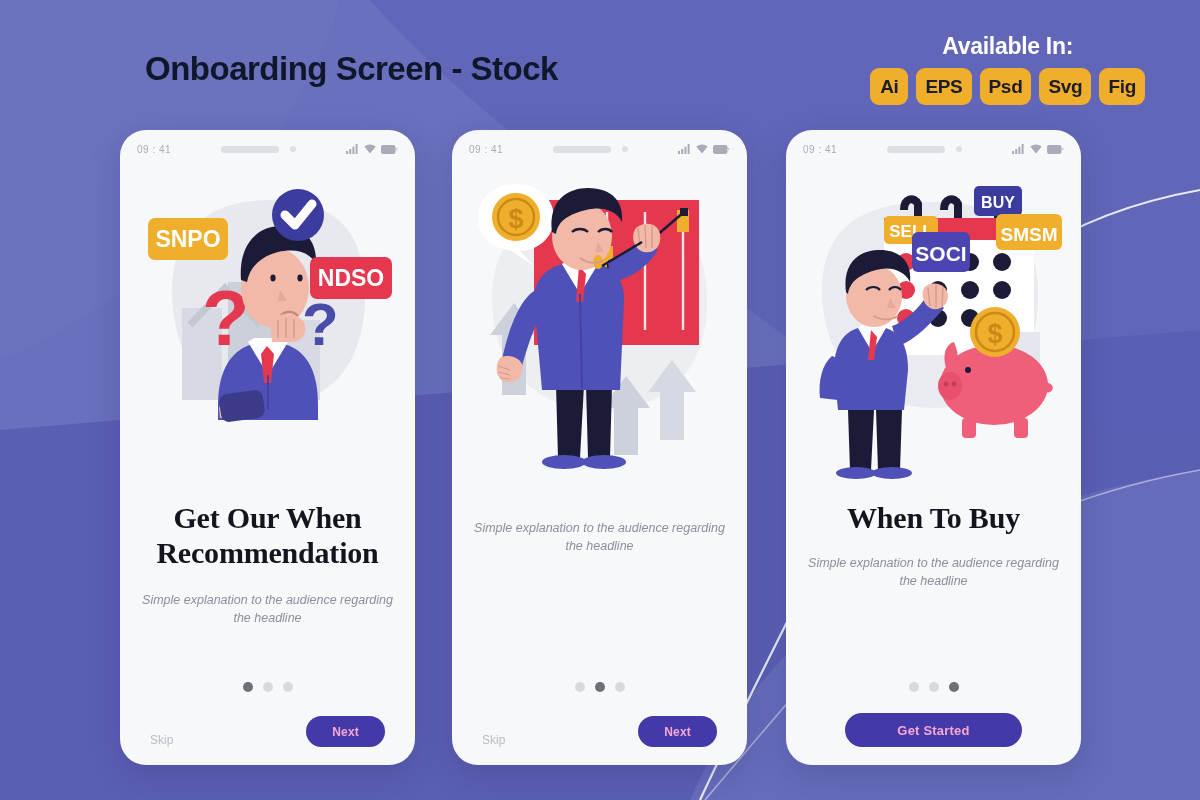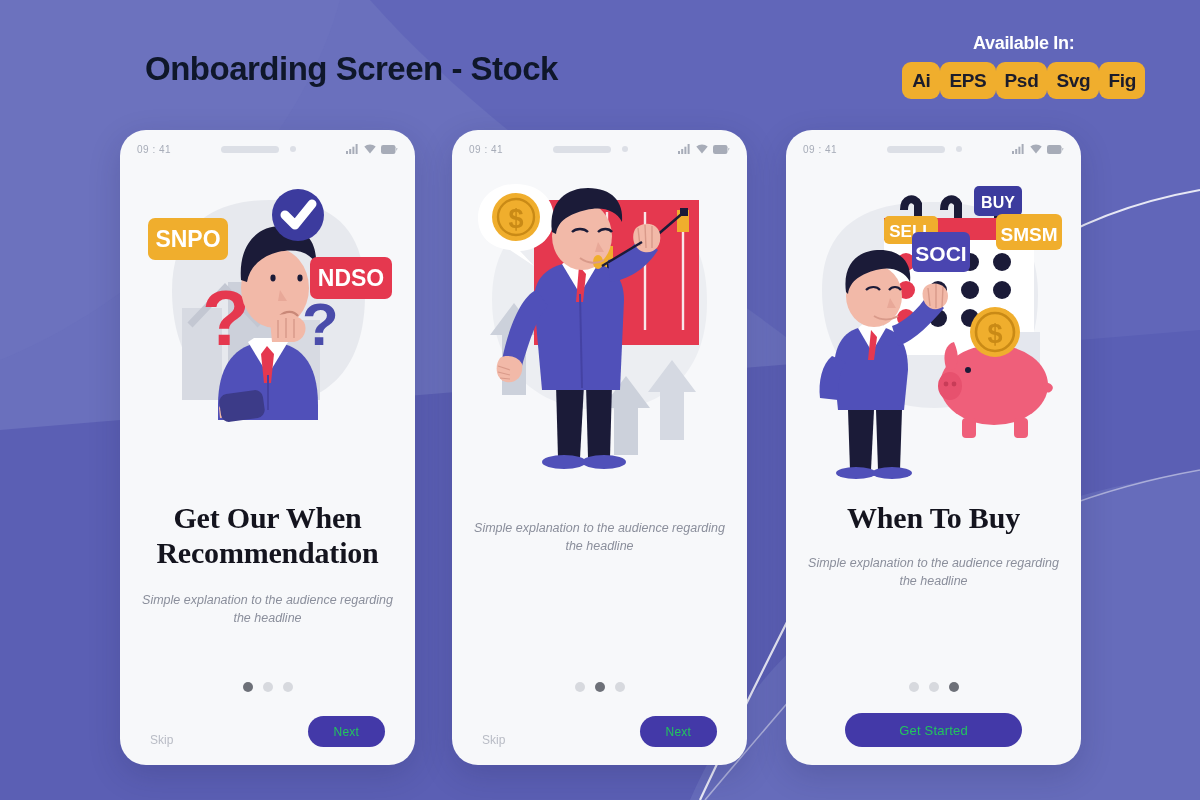--- a/index.html
+++ b/index.html
@@ -15,24 +15,24 @@
   .header-title {
     position:absolute; left:145px; top:50px; z-index:5;
     font-size:33px; font-weight:bold; color:#0f172a;
     letter-spacing:-0.5px; white-space:nowrap;
   }
   .avail-wrap {
     position:absolute; right:55px; top:33px; z-index:5;
     display:flex; flex-direction:column; align-items:center;
   }
   .avail-label {
-    font-size:18px; font-weight:bold; color:#ffffff; letter-spacing:-0.3px;
+    font-size:23px; font-weight:bold; color:#ffffff; letter-spacing:-0.3px;
     margin-bottom:8px;
   }
-  .badge-row { display:flex; }
+  .badge-row { display:flex; gap:8px; }
   .badge {
     background:#f0ae2d; color:#1c1c2b; border-radius:9px;
     height:37px; min-width:38px; padding:0 9px;
     display:flex; align-items:center; justify-content:center;
     font-size:19px; font-weight:bold; letter-spacing:-0.3px;
   }
 
   
   .phone {
     position:absolute; top:130px; width:295px; height:635px;
@@ -75,22 +75,22 @@
   
   .dots { position:absolute; left:0; right:0; top:552px; display:flex; justify-content:center; gap:10px; }
   .dot { width:10px; height:10px; border-radius:50%; background:#d7d9de; }
   .dot.on { background:#6d7078; }
 
   
   .footer { position:absolute; left:0; right:0; bottom:18px; padding:0 30px;
             display:flex; align-items:flex-end; justify-content:space-between; }
   .skip { font-size:12px; color:#b9bcc5; }
   .btn {
-    background:#4339a8; color:#22c55e; border:none; border-radius:18px;
-    height:31px; padding:0 26px; font-size:12px; font-weight:normal;
+    background:#4339a8; color:#f9a8d4; border:none; border-radius:18px;
+    height:31px; padding:0 26px; font-size:12px; font-weight:bold;
     letter-spacing:.2px; cursor:pointer; font-family:"Liberation Sans", sans-serif;
   }
   .btn.wide { width:100%; height:34px; border-radius:19px; font-size:13px; }
   .footer.single { padding:0 59px; }
 </style>
 </head>
 <body>
 
 <svg id="bg-decor" viewBox="0 0 1200 800" preserveAspectRatio="none">
   <rect x="0" y="0" width="1200" height="800" fill="#6a70bd"></rect>

